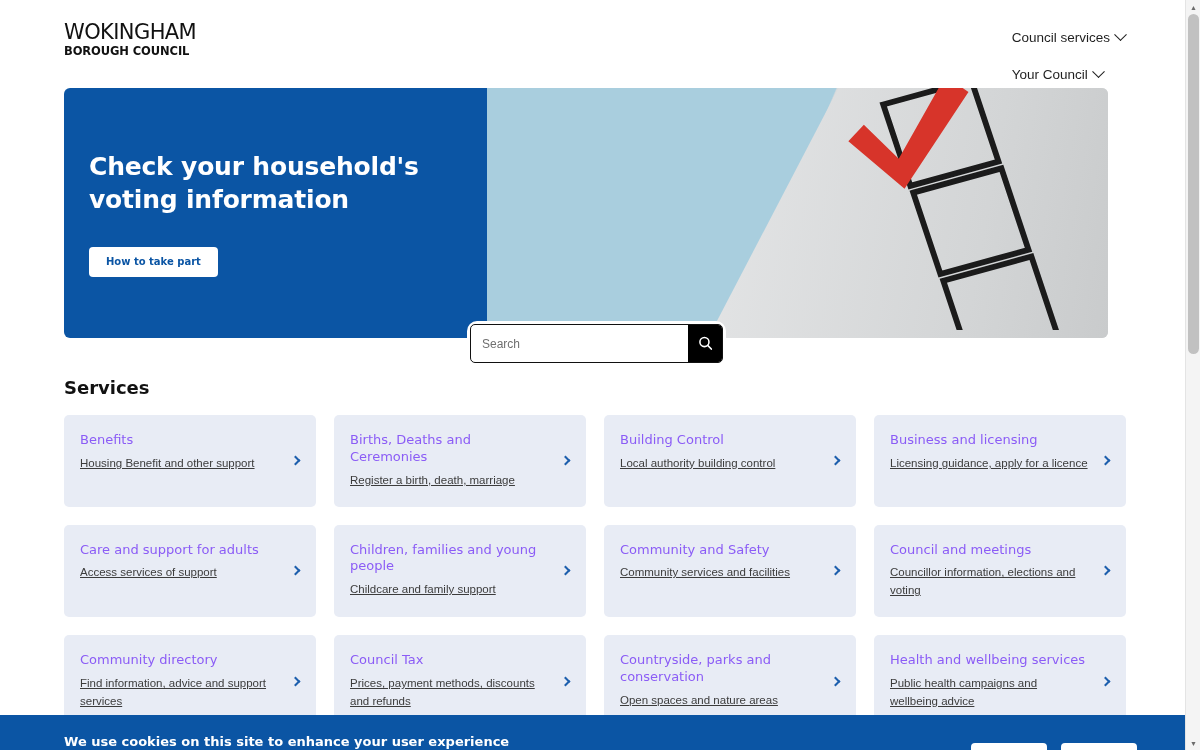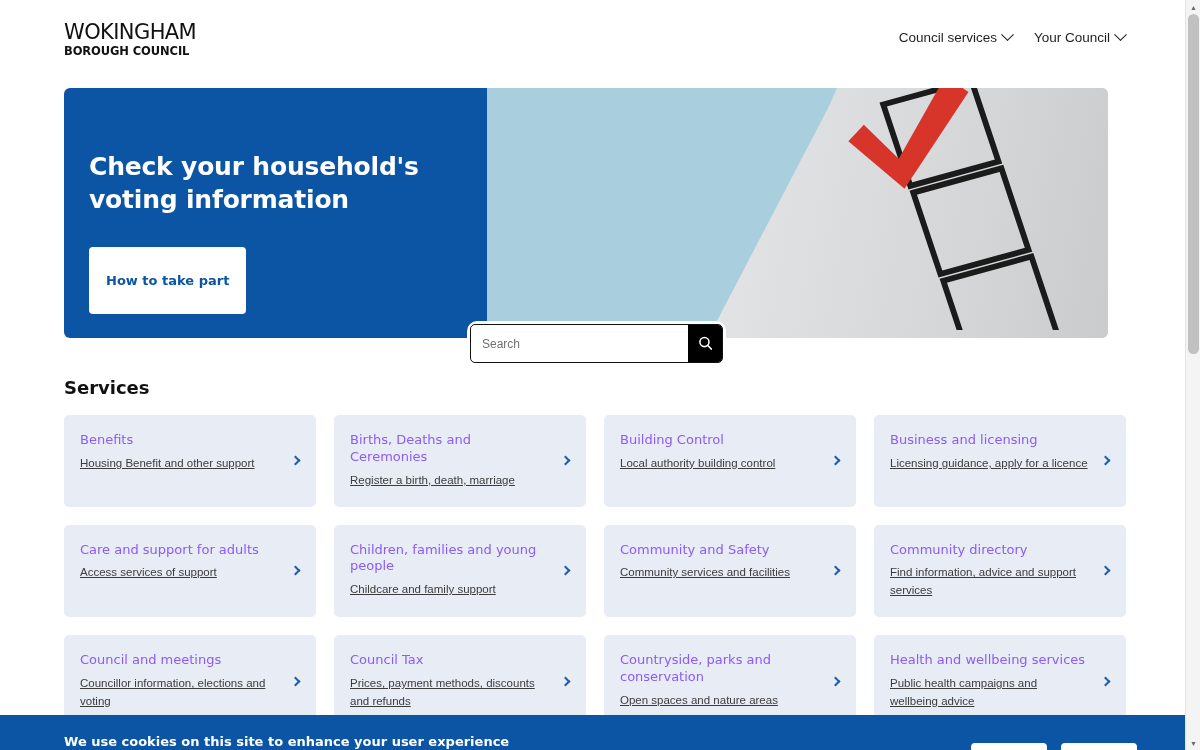--- a/index.html
+++ b/index.html
@@ -62,21 +62,21 @@
     font-family: "DejaVu Sans", sans-serif;
     font-weight: bold;
     font-size: 11.5px;
     letter-spacing: -0.1px;
     color: #111111;
     display: block;
     margin-top: 3px;
   }
   .nav {
     position: absolute; right: 60px; top: 30px;
-    display: flex; align-items: flex-start; gap: 22px;
+    display: flex; align-items: flex-start; gap: 22px; flex-direction: column;
   }
   .nav-item {
     display: flex; align-items: center; gap: 6px;
     font-size: 13.5px;
     color: #1f1f1f;
     cursor: pointer;
     white-space: nowrap;
   }
   .chev-down {
     display: inline-block;
@@ -109,23 +109,23 @@
     font-weight: bold;
     line-height: 1.33;
     color: #ffffff;
     letter-spacing: -0.2px;
   }
   .hero-btn {
     position: absolute; left: 25px; top: 159px;
     background: #ffffff;
     color: #0b55a4;
     font-family: "DejaVu Sans", sans-serif;
-    font-size: 13px;
-    font-weight: bold;
-    padding: 27px 17px;
+    font-size: 10px;
+    font-weight: bold;
+    padding: 10px 17px;
     border: none;
     border-radius: 4px;
     cursor: pointer;
     line-height: 1;
   }
   .hero-img {
     position: relative;
     flex: 1;
     height: 250px;
     background: #d9dbdc;
@@ -369,30 +369,30 @@
         </span>
     </div>
     <div class="card tall">
       <div class="card-title">Community and Safety</div>
       <div class="card-desc">Community services and facilities</div>
       <span class="card-chev">
           <span></span>
         </span>
     </div>
     <div class="card tall">
+      <div class="card-title">Council and meetings</div>
+      <div class="card-desc">Councillor information, elections and voting</div>
+      <span class="card-chev">
+          <span></span>
+        </span>
+    </div>
+
+    <div class="card tall">
       <div class="card-title">Community directory</div>
       <div class="card-desc">Find information, advice and support services</div>
-      <span class="card-chev">
-          <span></span>
-        </span>
-    </div>
-
-    <div class="card tall">
-      <div class="card-title">Council and meetings</div>
-      <div class="card-desc">Councillor information, elections and voting</div>
       <span class="card-chev">
           <span></span>
         </span>
     </div>
     <div class="card tall">
       <div class="card-title">Council Tax</div>
       <div class="card-desc">Prices, payment methods, discounts and refunds</div>
       <span class="card-chev">
           <span></span>
         </span>

